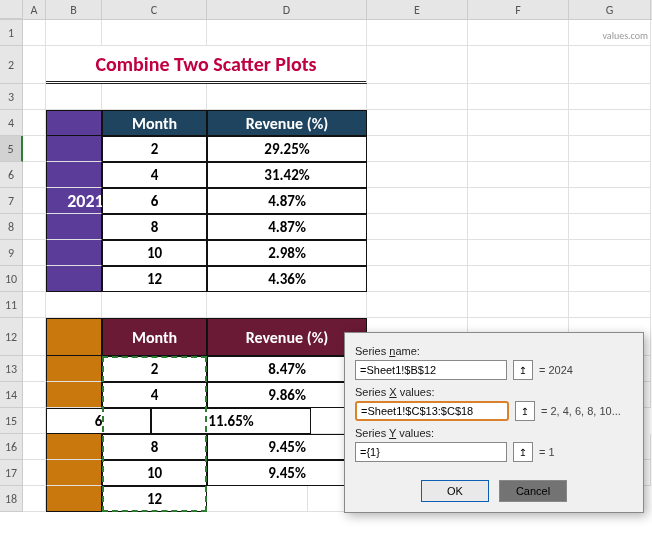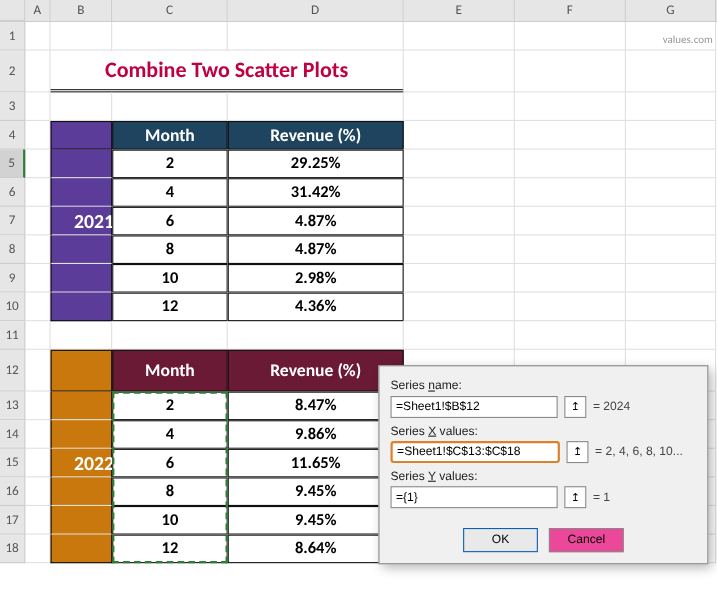--- a/index.html
+++ b/index.html
@@ -92,21 +92,21 @@
 .dialog-title .help{margin-right:12px;font-weight:bold;cursor:default}
 .dialog-title .close{font-size:14px;cursor:default}
 .dialog-body{padding:6px 10px 10px 10px}
 .dlg-label{margin:6px 0 3px 0; color:#222}
 .dlg-row{display:flex;align-items:center;gap:6px}
 .dlg-input{flex:0 0 150px;height:20px;border:1px solid #888;background:#fff;padding:0 4px;font-size:11px;font-family:inherit}
 .dlg-input.hl{border:2px solid #D9822B;border-radius:3px;flex:0 0 148px}
 .dlg-btn-ref{width:20px;height:20px;border:1px solid #888;background:#fff;display:flex;align-items:center;justify-content:center;font-size:10px}
 .dlg-eq{color:#444;font-size:11px}
 .dialog-buttons{display:flex;justify-content:center;gap:10px;padding:8px 10px 10px 10px}
-.btn{min-width:68px;height:22px;border:1px solid #888;background:#ec4899;font-size:11px;font-family:inherit}
+.btn{min-width:68px;height:22px;border:1px solid #888;background:#737373;font-size:11px;font-family:inherit}
 .btn.primary{border:1.5px solid #0a5fb4;background:#e9e9e9}
 u.ak{text-decoration:underline}
 </style>
 </head>
 <body>
 
 <div class="grid-container">
 
   <div class="col-headers">
     <div class="corner"></div>
@@ -269,21 +269,20 @@
           <div class="cell wA"></div>
           <div class="cell wB bg2022" style="border-left:1px solid #111;border-right:1px solid #111"></div>
           <div class="cell wC data-cell">4</div>
           <div class="cell wD data-cell">9.86%</div>
           <div class="cell wE"></div>
           <div class="cell wF"></div>
           <div class="cell wG"></div>
         </div>
       <div class="cell-row">
           <div class="cell wA"></div>
-          <div class="cell wB bg2022 year-cell" style="border-left:1px solid #111;border-right:1px solid #111">2022</div>
           <div class="cell wC data-cell">6</div>
           <div class="cell wD data-cell">11.65%</div>
           <div class="cell wE"></div>
           <div class="cell wF"></div>
           <div class="cell wG"></div>
         </div>
       <div class="cell-row">
           <div class="cell wA"></div>
           <div class="cell wB bg2022" style="border-left:1px solid #111;border-right:1px solid #111"></div>
           <div class="cell wC data-cell">8</div>
@@ -298,21 +297,20 @@
           <div class="cell wC data-cell">10</div>
           <div class="cell wD data-cell">9.45%</div>
           <div class="cell wE"></div>
           <div class="cell wF"></div>
           <div class="cell wG"></div>
         </div>
       <div class="cell-row">
           <div class="cell wA"></div>
           <div class="cell wB bg2022" style="border:1px solid #111;border-top:none"></div>
           <div class="cell wC data-cell">12</div>
-          <div class="cell wD data-cell">8.64%</div>
           <div class="cell wE"></div>
           <div class="cell wF"></div>
           <div class="cell wG"></div>
         </div>
 
       <div class="marching-ants" style="left:79px;top:336px;width:105px;height:156px"></div>
     </div>
   </div>
 </div>
 

